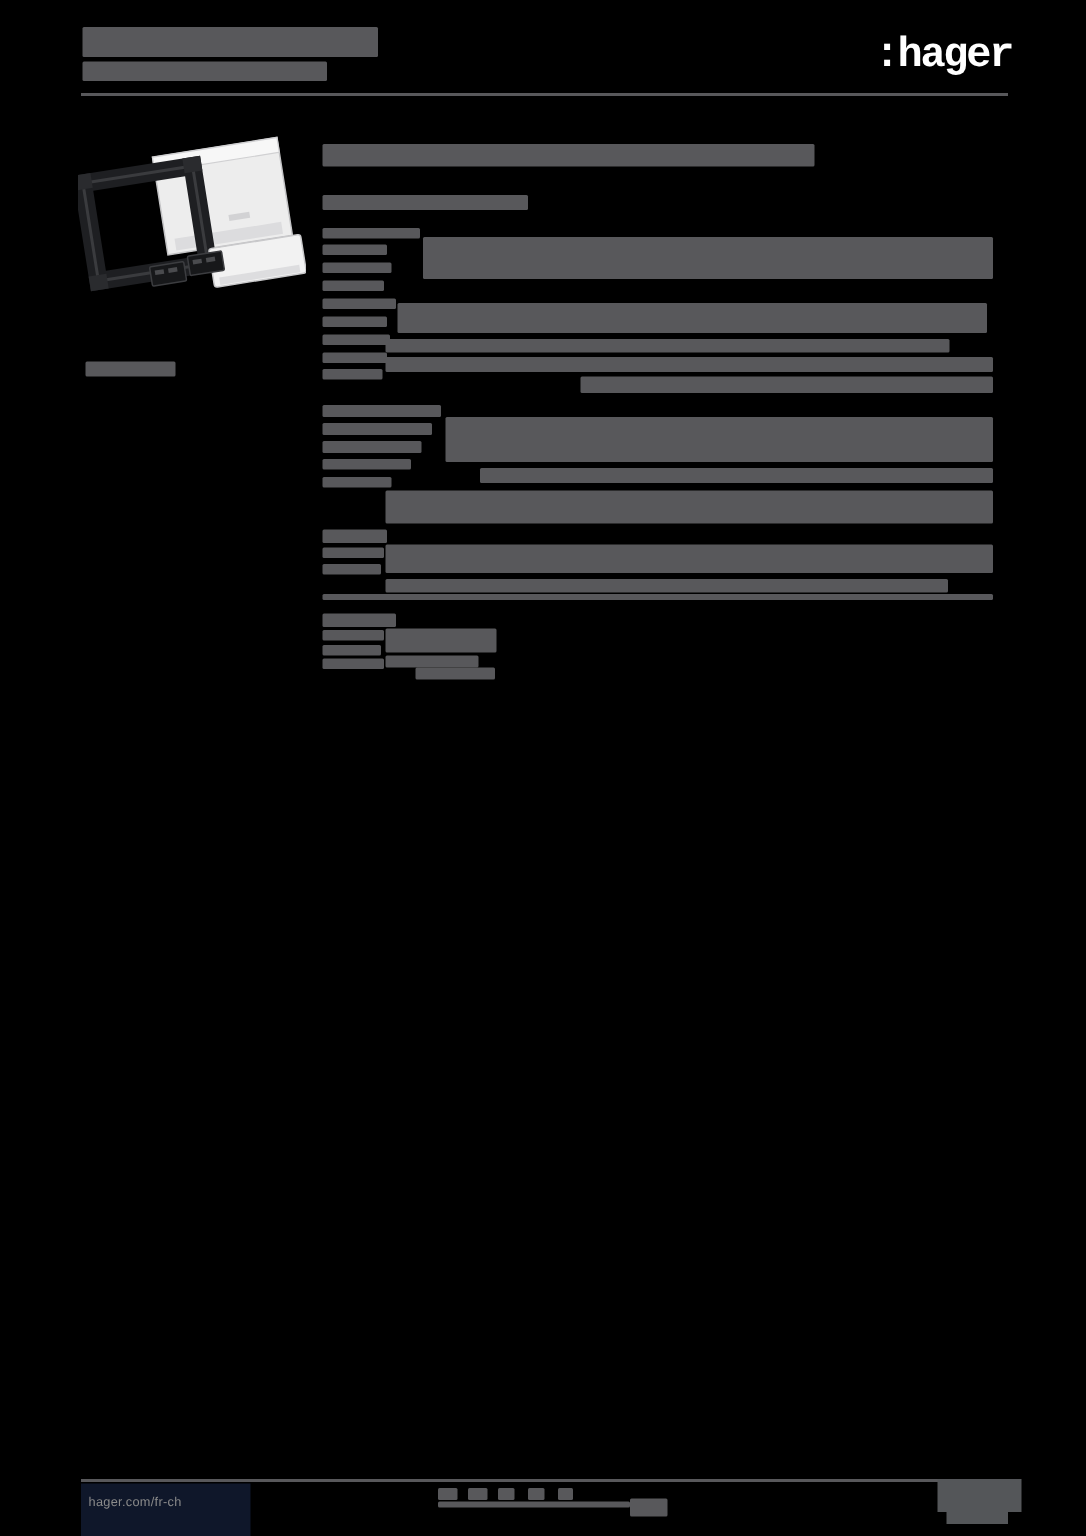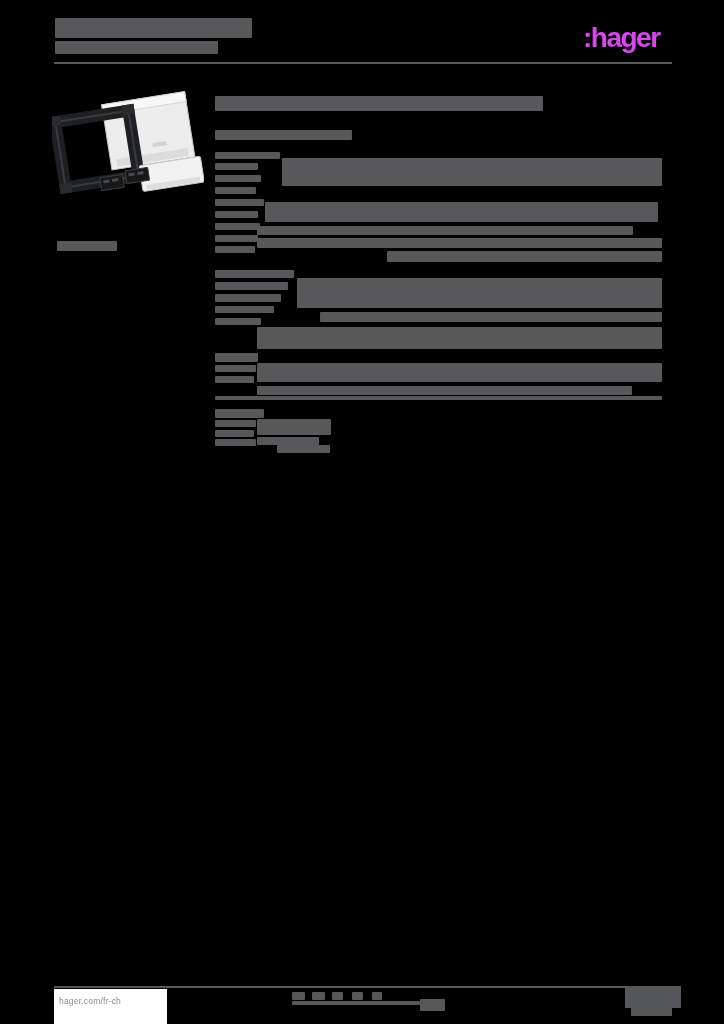--- a/index.html
+++ b/index.html
@@ -2,24 +2,24 @@
 <html><head>
 <meta charset="utf-8">
 <style>
   html,body{margin:0;padding:0;background:#000;}
   #canvas{position:relative;width:724px;height:1024px;background:#000;overflow:hidden;
           font-family:"Liberation Sans",sans-serif;}
   .bar{position:absolute;background:#58585b;border-radius:1px;}
   .rule{position:absolute;left:54px;width:618px;height:2px;background:#58585b;}
   #rule-top{top:62px;}
   #rule-bottom{top:986px;}
-  #logo{position:absolute;left:583px;top:24px;color:#d946ef;font-weight:bold;
-        font-size:28px;letter-spacing:-1.5px;line-height:28px;}
+  #logo{position:absolute;left:583px;top:24px;color:#ffffff;font-weight:bold;
+        font-size:28px;letter-spacing:-1.5px;line-height:28px;font-family:Liberation Mono, monospace;}
   #photo{position:absolute;left:52px;top:84px;}
-  #website-box{position:absolute;left:54px;top:989px;width:113px;height:35px;background:#ffffff;}
+  #website-box{position:absolute;left:54px;top:989px;width:113px;height:35px;background:#0f172a;}
   #website-link{position:absolute;left:5px;top:7px;font-size:8.5px;color:#8b8b8b;
         letter-spacing:0.2px;white-space:nowrap;}
   #page-box{position:absolute;left:625px;top:986px;width:56px;height:22px;background:#545659;}
   #page-tab{position:absolute;left:631px;top:1008px;width:41px;height:8px;background:#545659;}
 </style>
 </head>
 <body>
 
 <div id="canvas">
 

